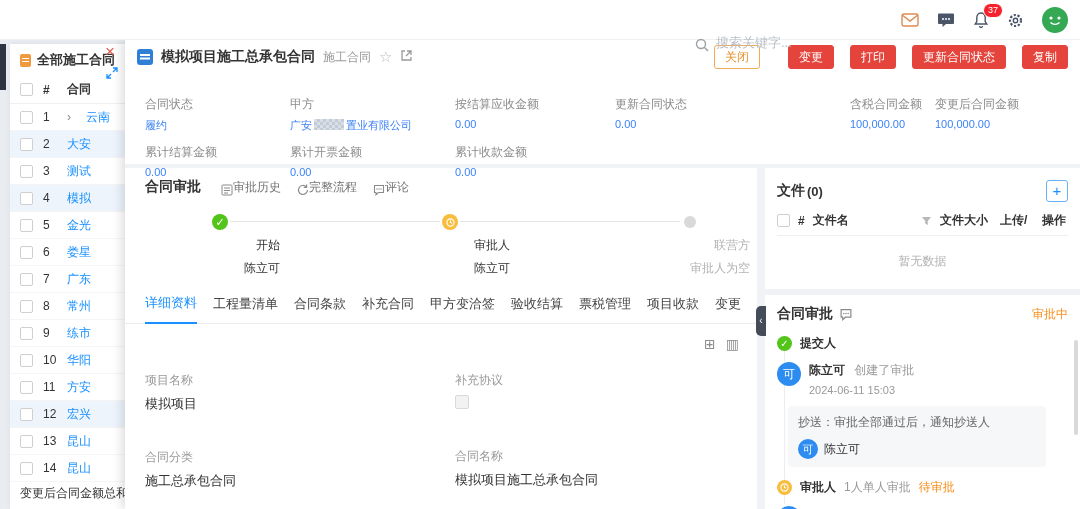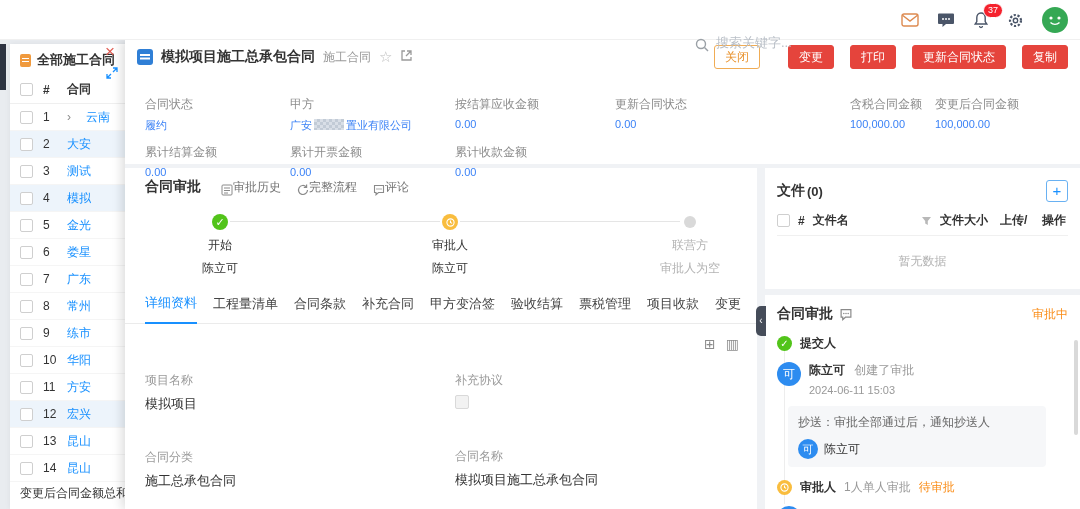--- a/index.html
+++ b/index.html
@@ -71,21 +71,21 @@
                    border-radius:5px 0 0 5px;z-index:4;color:#fff;font-size:10px;line-height:30px;text-align:center;cursor:pointer;}
   .collapse-handle::before{content:"\2039";}
 
   
   .left-sec{position:absolute;top:128px;left:0;width:632px;bottom:0;overflow:hidden;}
   .flow-head{display:flex;align-items:center;gap:16px;padding:10px 20px 0;}
   .flow-title{font-size:14px;font-weight:bold;margin-right:4px;}
   .tool{display:flex;align-items:flex-end;color:#737373;cursor:pointer;}
   .flow-chart{position:relative;height:80px;margin:6px 20px 0;}
   .fl-seg{position:absolute;top:19px;height:1px;background:#e5e5e5;}
-  .node{position:absolute;width:120px;text-align:center;}
+  .node{position:absolute;width:120px;text-align:right;}
   .node-circle{width:16px;height:16px;border-radius:50%;margin:12px auto 7px;color:#fff;font-size:11px;line-height:16px;
                display:flex;align-items:center;justify-content:center;}
   .nc-green{background:#52c41a;}
   .nc-green::before{content:"\2713";}
   .nc-orange{background:#f9bd3e;}
   .nc-gray{width:12px;height:12px;background:#d9d9d9;margin-top:14px;margin-bottom:9px;}
   .node-title{margin-bottom:6px;}
   .node-sub{color:#333;}
   .dim{color:#b3b3b3;}
 

